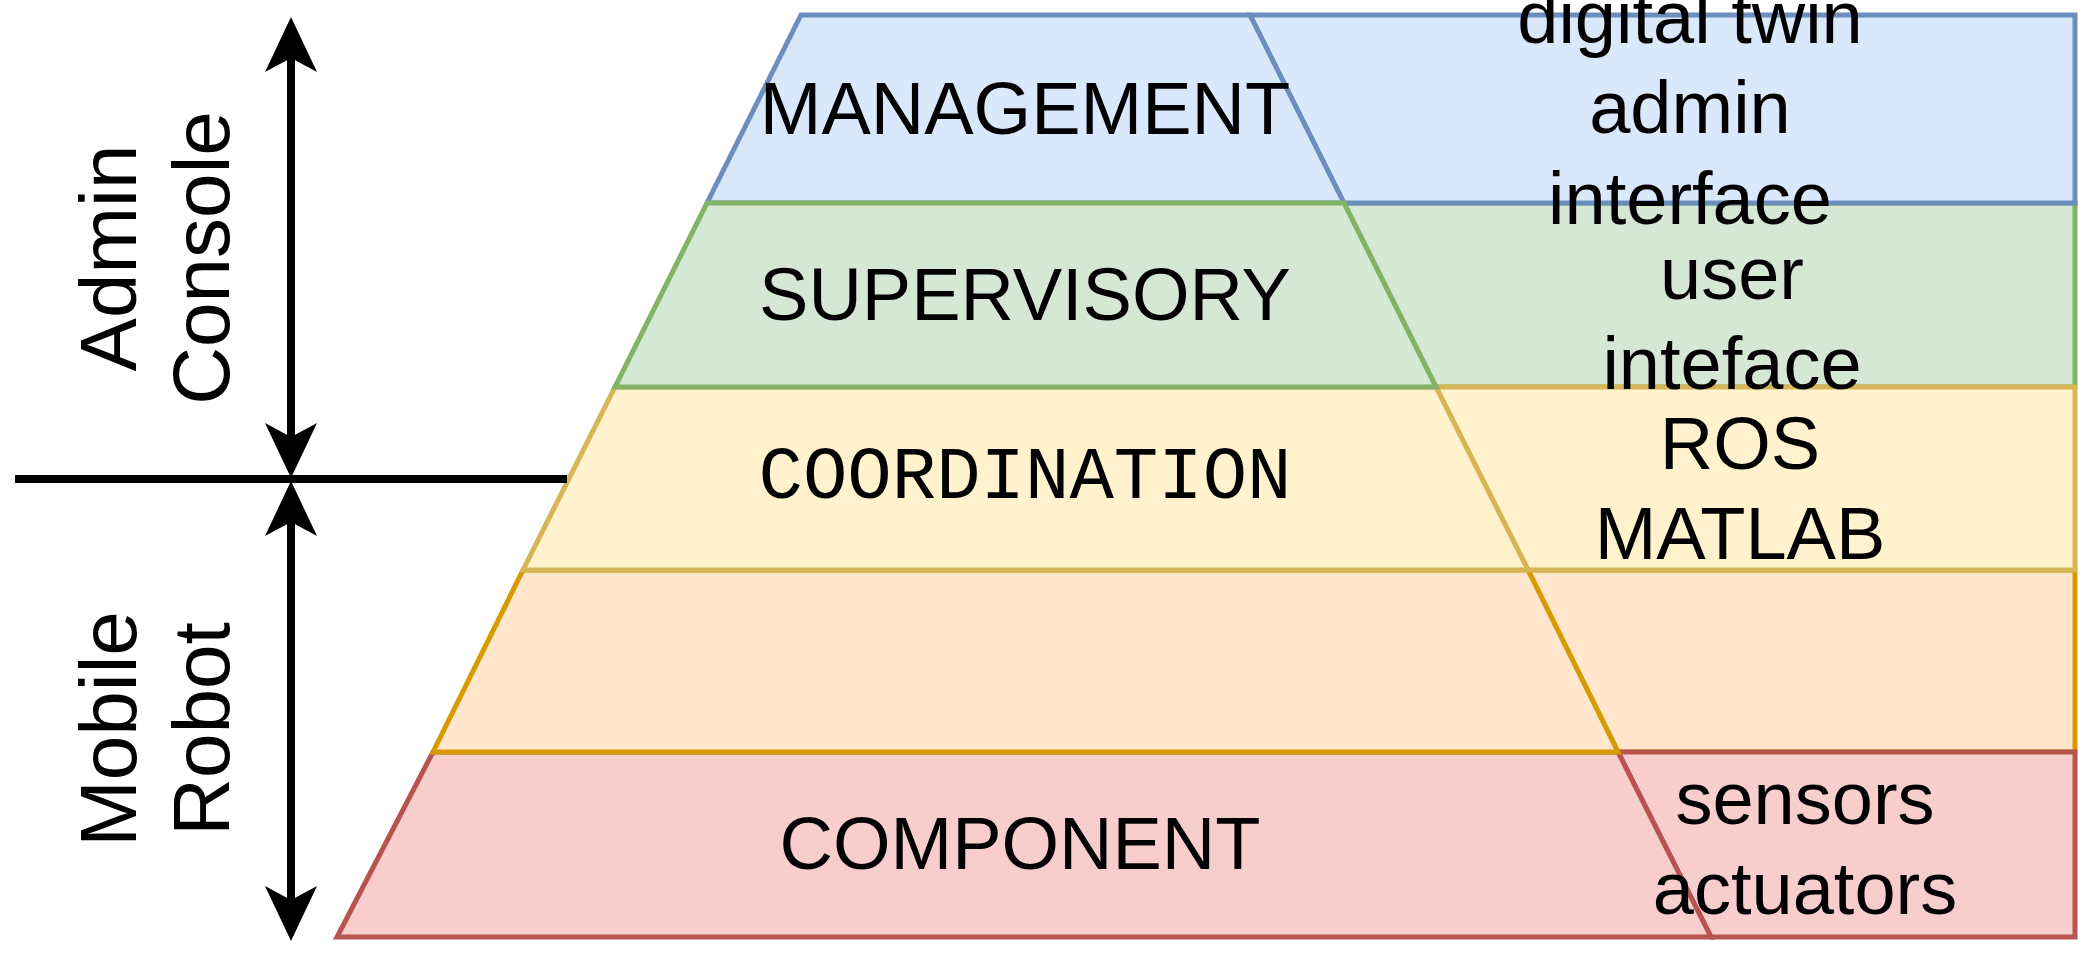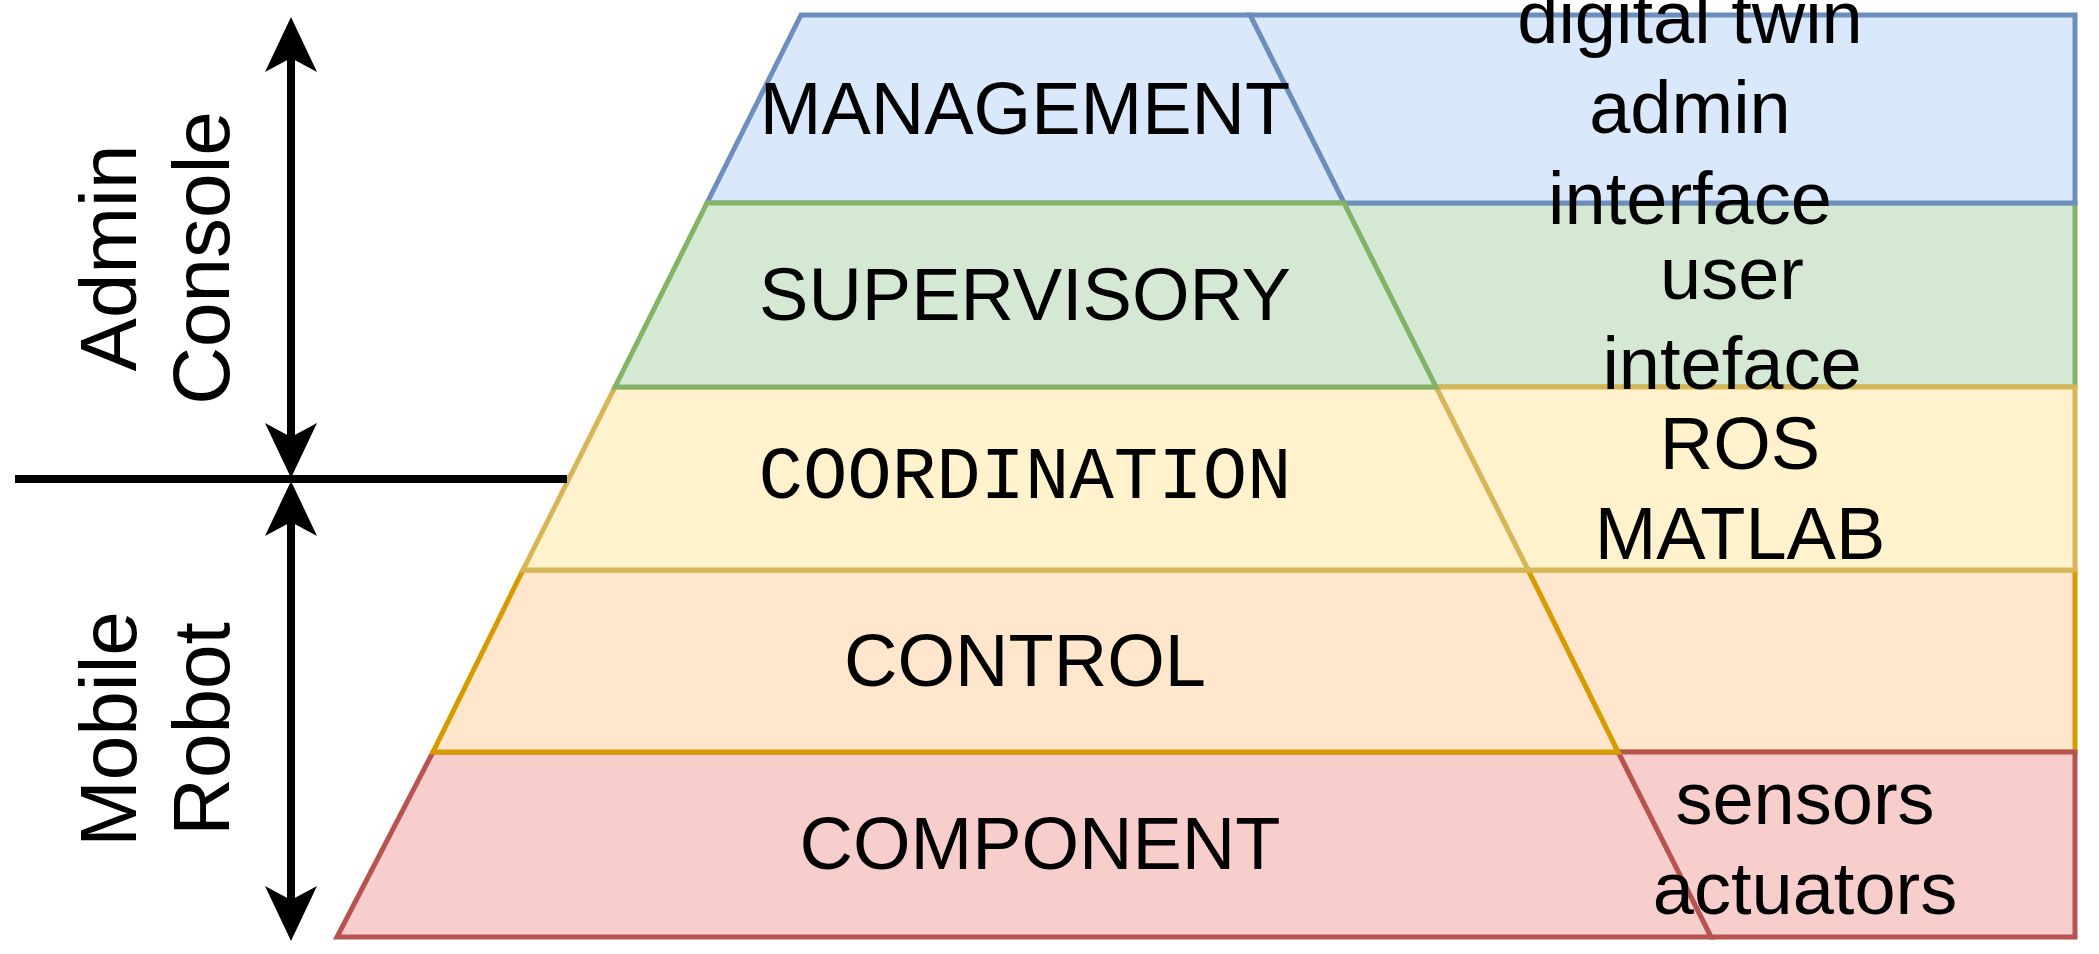--- a/index.html
+++ b/index.html
@@ -67,22 +67,21 @@
   </svg>
 
   <div class="side-lbl" style="left:156px;top:258px;">Admin
 Console</div>
   <div class="side-lbl" style="left:156px;top:729px;">Mobile
 Robot</div>
 
   <div class="lbl" style="left:1025px;top:109px;">MANAGEMENT</div>
   <div class="lbl" style="left:1025px;top:295px;text-align:right;">SUPERVISORY</div>
   <div class="lbl" style="left:1025px;top:478px;font-family:Liberation Mono, monospace;">COORDINATION</div>
-  <div class="lbl" style="left:1025px;top:661px;">CONTROL</div>
-  <div class="lbl" style="left:1020px;top:844px;margin-left:20px;">COMPONENT</div>
+  <div class="lbl" style="left:1020px;top:844px;">COMPONENT</div>
 
   <div class="lbl" style="left:1690px;top:108px;">digital twin
 admin interface</div>
   <div class="lbl" style="left:1732px;top:295px;margin-top:24px;">user inteface</div>
   <div class="lbl" style="left:1740px;top:477px;margin-top:12px;">ROS
 MATLAB</div>
   <div class="lbl" style="left:1805px;top:844px;">sensors
 actuators</div>
 
 </div>

